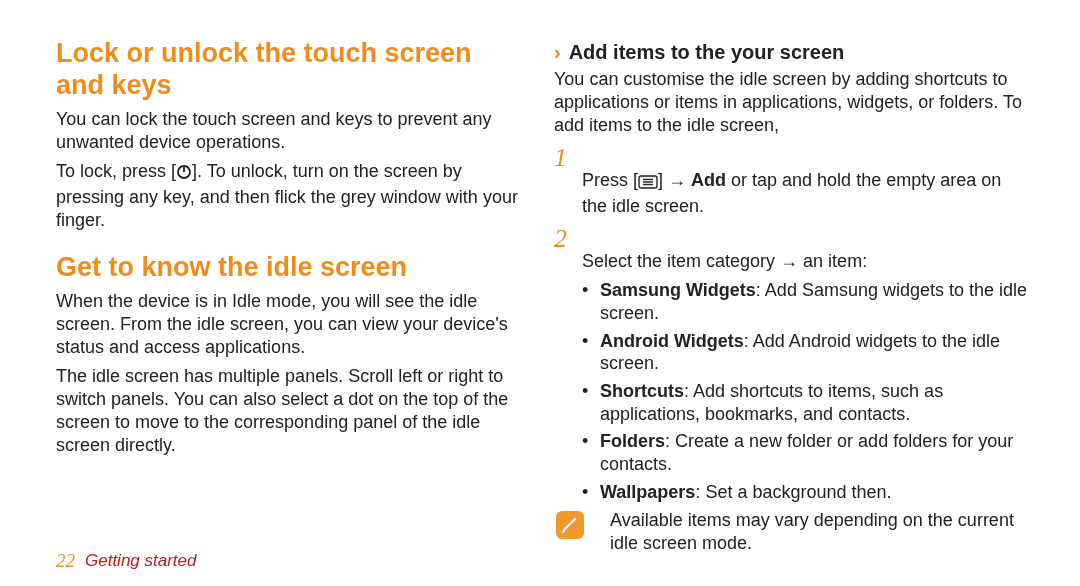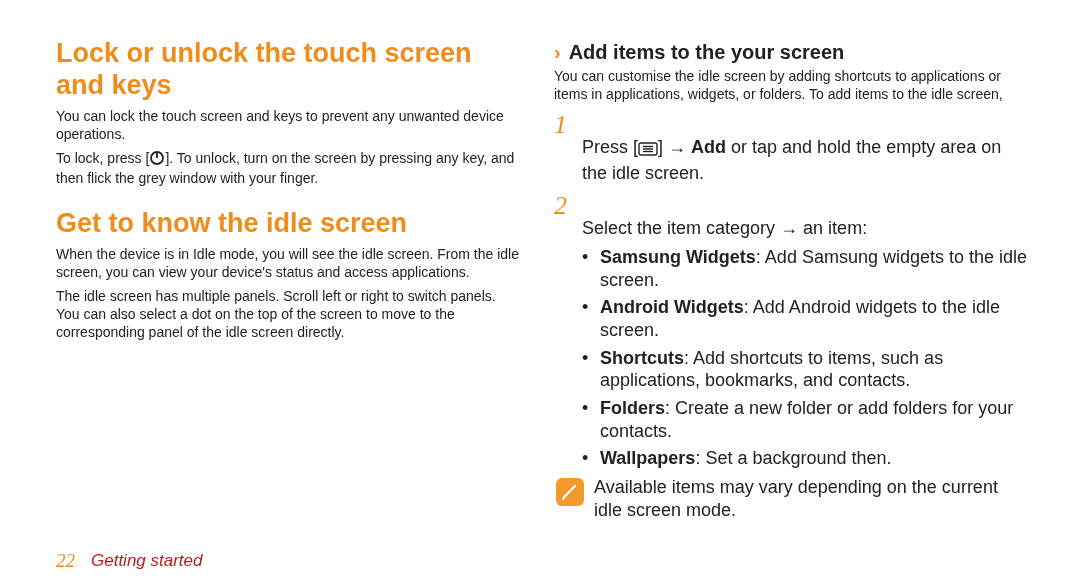--- a/index.html
+++ b/index.html
@@ -46,21 +46,21 @@
     gap: 8px;
     line-height: 1.2;
   }
   .chev {
     color: #f08c1a;
     font-weight: 800;
     font-size: 20px;
     display: inline-block;
   }
   p.body {
-    font-size: 14px;
+    font-size: 18px;
     line-height: 1.28;
     margin: 6px 0;
   }
   .step {
     display: flex;
     align-items: flex-start;
     margin: 6px 0;
   }
   .step .num {
     font-family: Georgia, "Times New Roman", serif;
@@ -94,21 +94,21 @@
     position: absolute;
     left: 0;
     top: 0;
     font-size: 18px;
     color: #222;
   }
   .b { font-weight: 700; }
   .note {
     display: flex;
     align-items: flex-start;
-    gap: 10px;
+    gap: 26px;
     margin: 6px 0 0 2px;
   }
   .note-icon {
     width: 28px;
     height: 28px;
     flex: 0 0 28px;
     background: #f19a2b;
     border-radius: 6px;
     display: flex;
     align-items: center;
@@ -119,21 +119,21 @@
   .note .txt {
     font-size: 18px;
     line-height: 1.28;
   }
   .footer {
     position: absolute;
     bottom: 14px;
     left: 56px;
     display: flex;
     align-items: center;
-    gap: 16px;
+    gap: 10px;
     font-size: 17px;
   }
   .footer .pg {
     font-style: italic;
     color: #f08c1a;
     font-family: Georgia, "Times New Roman", serif;
     font-size: 19px;
   }
   .footer .sect {
     font-style: italic;

